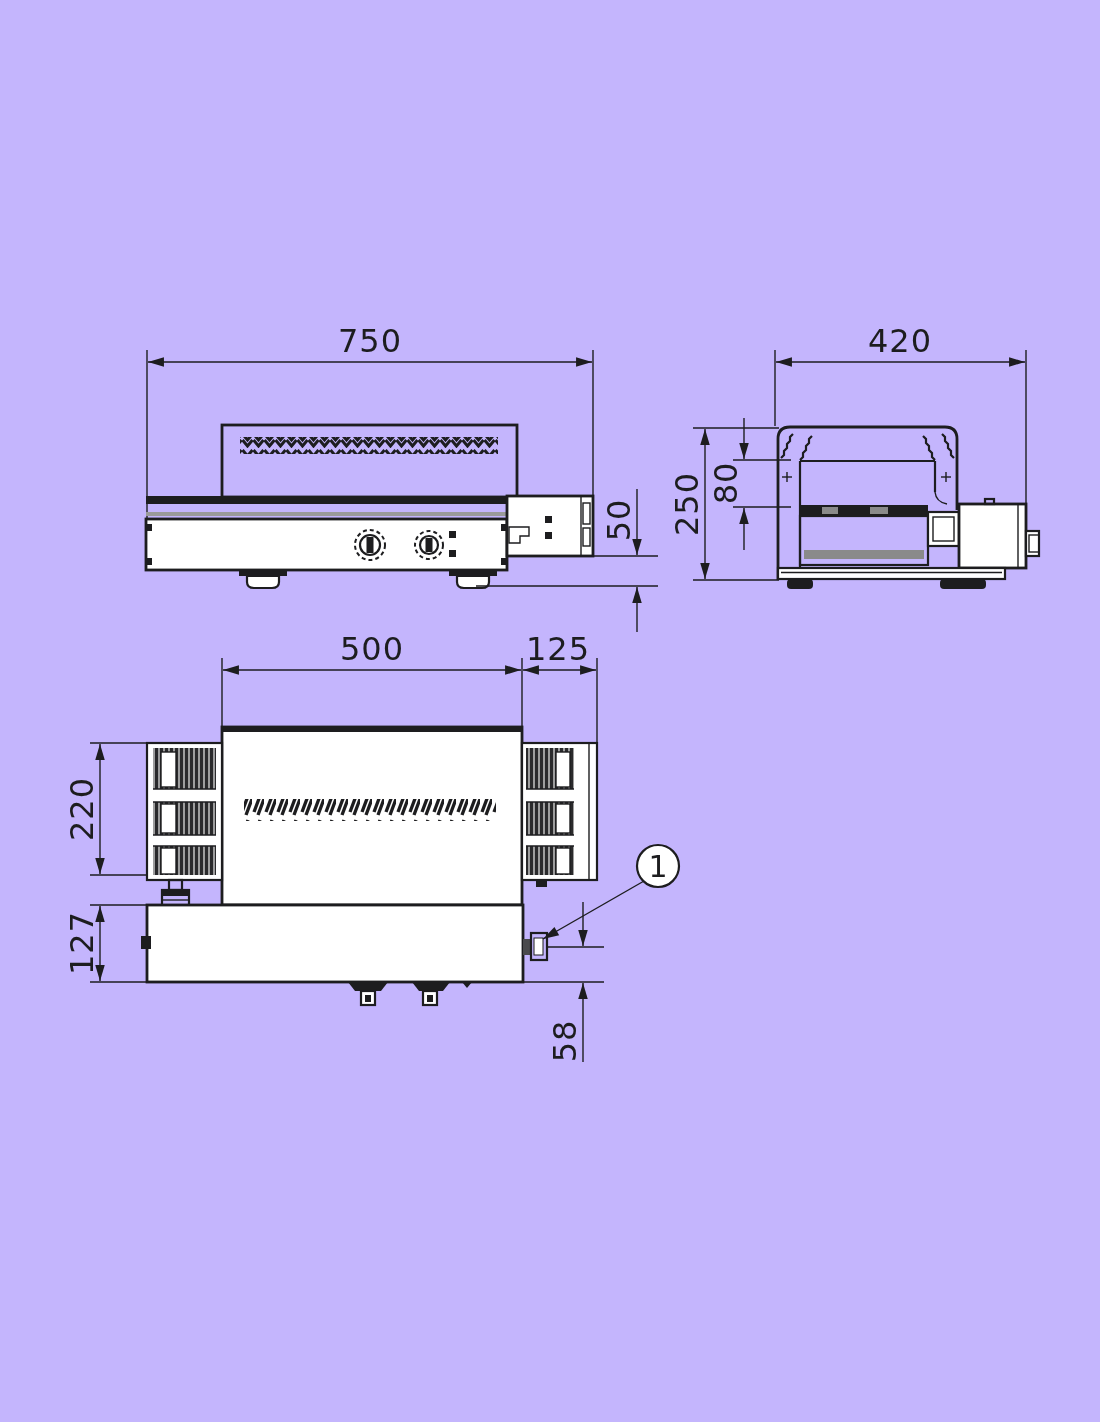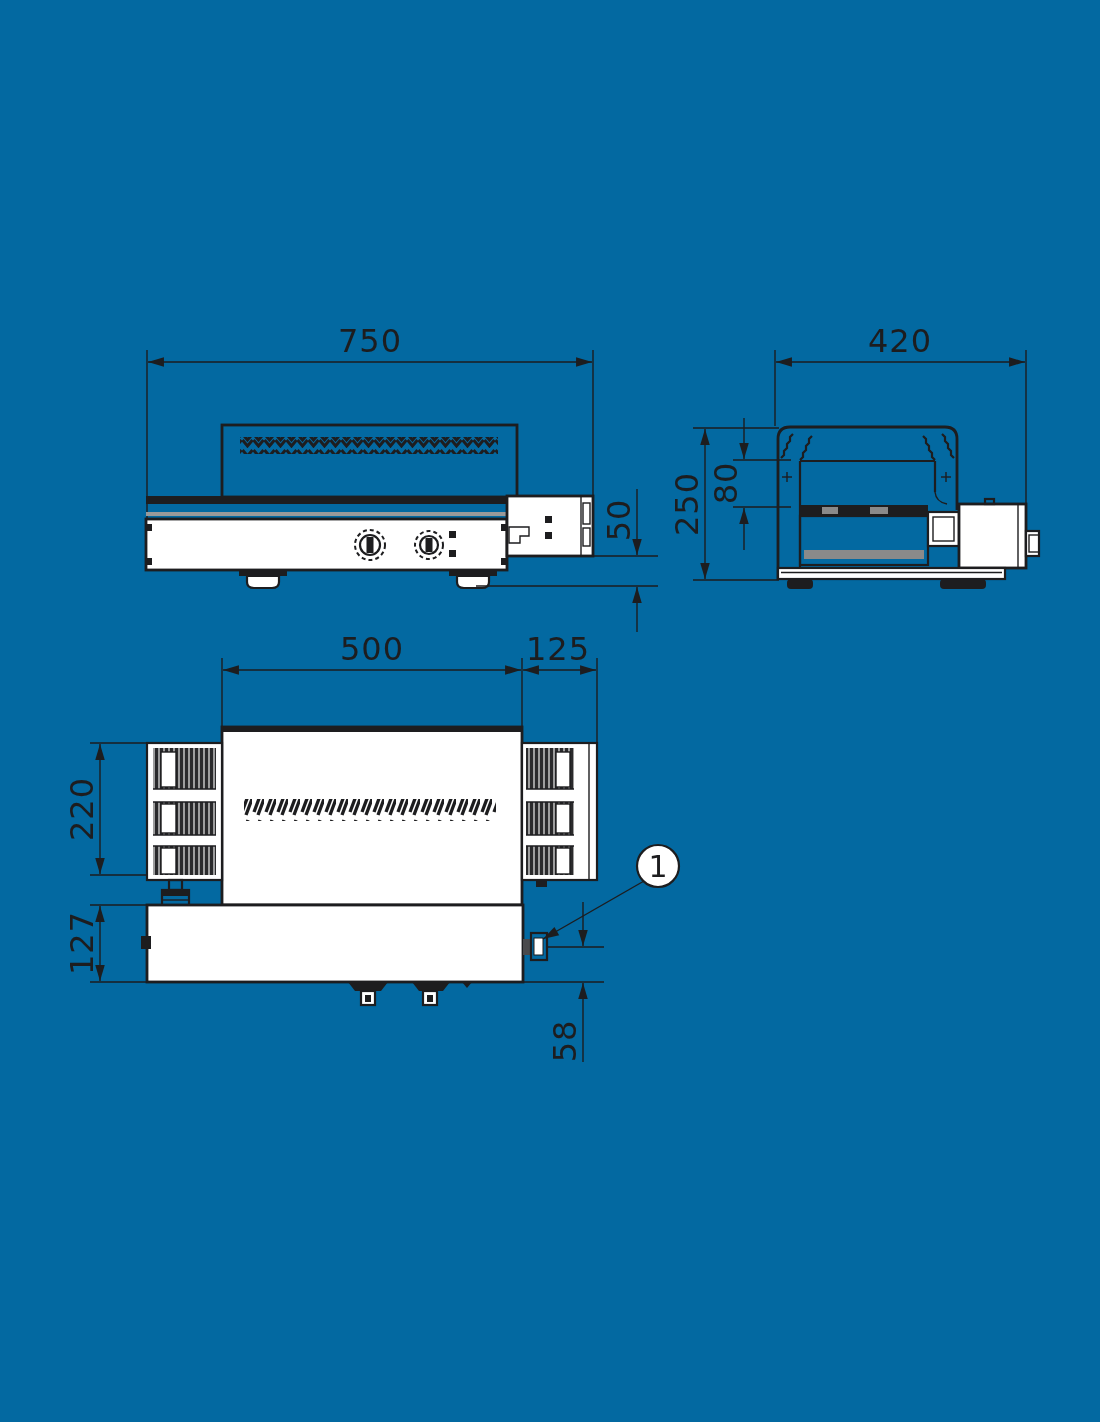--- a/index.html
+++ b/index.html
@@ -1,16 +1,16 @@
 <!DOCTYPE html>
 <html><head>
 <meta charset="utf-8">
 <style>
   html,body{margin:0;padding:0;background:#ffffff;}
-  .stage{width:1100px;height:1422px;position:relative;margin:0 auto;background:#0369a1;}
+  .stage{width:1100px;height:1422px;position:relative;margin:0 auto;background:#c4b5fd;}
   svg{display:block;}
   .out   {stroke:#1d1d1f;stroke-width:2.8;fill:none;}
   .mid   {stroke:#1d1d1f;stroke-width:2.2;fill:none;}
   .thin  {stroke:#1d1d1f;stroke-width:1.4;fill:none;}
   .dim   {stroke:#1d1d1f;stroke-width:1.4;fill:none;}
   .fillk {fill:#1d1d1f;stroke:none;}
   .fillg {fill:#9a9a9a;stroke:none;}
   .wht   {fill:#ffffff;}
   .dimtext{font-family:"DejaVu Sans","Liberation Sans",sans-serif;font-size:32px;fill:#1d1d1f;letter-spacing:1px;}
   .baltext{font-family:"DejaVu Sans","Liberation Sans",sans-serif;font-size:30px;fill:#1d1d1f;}

